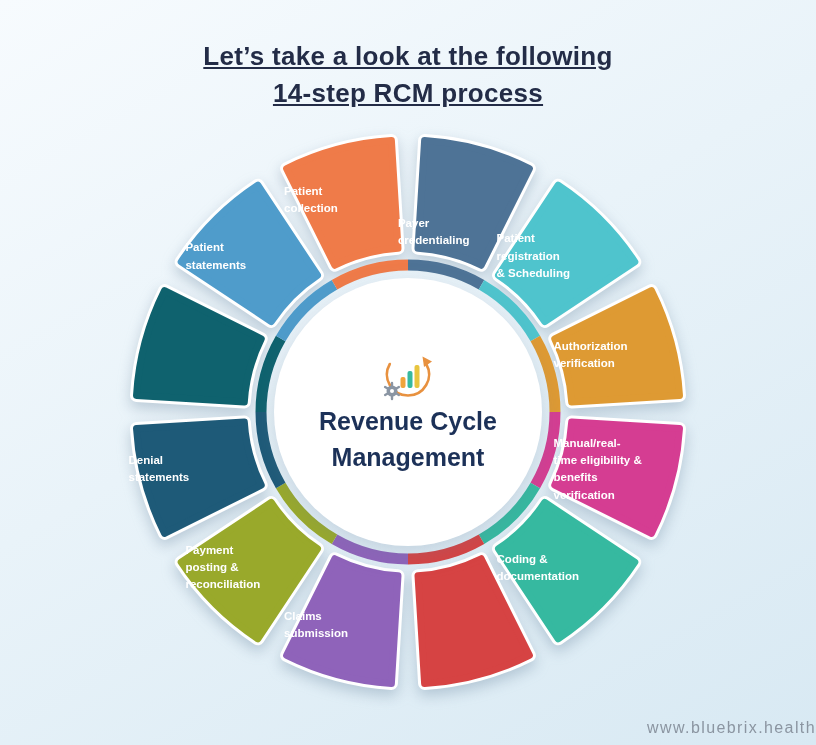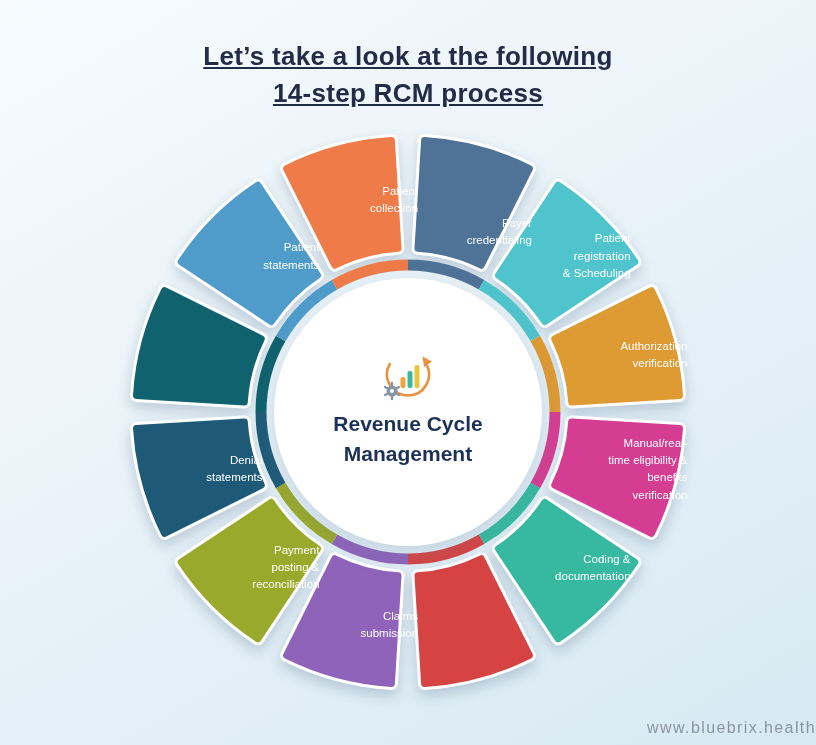--- a/index.html
+++ b/index.html
@@ -22,26 +22,26 @@
     box-shadow:0 8px 22px rgba(96,125,152,.25);
   }
   .center-icon {
     position:absolute; left:50%; top:50%;
     transform:translate(-50%,-50%) translateY(-37px);
   }
   .center-title {
     position:absolute; left:50%; top:50%;
     transform:translate(-50%,-50%) translateY(27px);
     white-space:pre-line; text-align:center; color:#1c3158;
-    font-size:21px; font-weight:bold; line-height:1.45; width:230px;
+    font-size:25px; font-weight:bold; line-height:1.45; width:230px;
   }
   .seg-labels { position:absolute; left:0; top:0; right:0; bottom:0; }
   .seg-label {
     position:absolute; transform:translate(-50%,-50%); width:134px;
-    text-align:right; color:#ffffff; font-size:11.5px; font-weight:normal;
+    text-align:left; color:#ffffff; font-size:11.5px; font-weight:bold;
     line-height:1.5; white-space:pre-line;
   }
   .footer {
     position:absolute; top:719px; left:0; width:100%; text-align:right;
     color:#8b95a1; font-size:16px; letter-spacing:1.4px;
   }
 </style>
 </head>
 <body>
 

